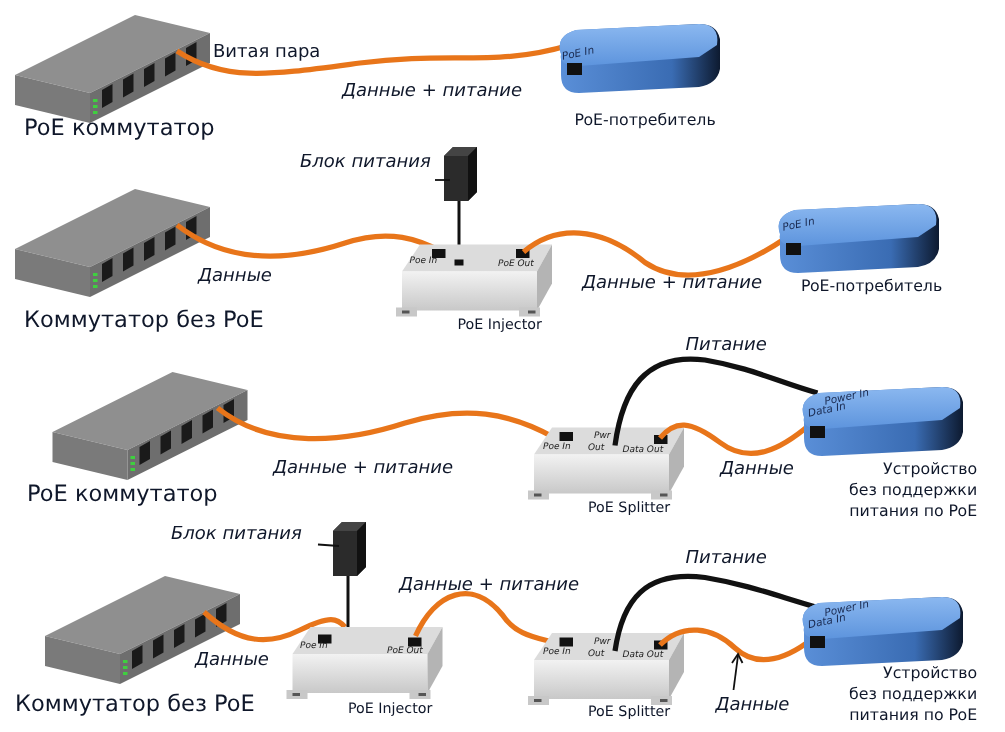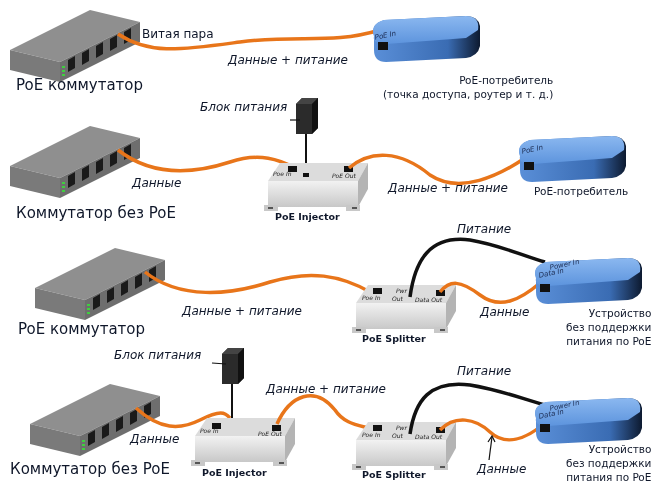--- a/index.html
+++ b/index.html
@@ -2,21 +2,21 @@
 <html><head>
 <meta charset="utf-8">
 <style>
   html, body { margin:0; padding:0; background:#ffffff; }
   body { width:670px; height:488px; position:relative; overflow:hidden; font-family:"DejaVu Sans", sans-serif; }
   svg#diagram { position:absolute; left:0; top:0; width:670px; height:488px; }
   .lbl { position:absolute; color:#0f172a; white-space:nowrap; font-family:"DejaVu Sans", sans-serif; }
   .big { font-size:15px; }
   .it  { font-size:12px; font-style:italic; }
   .sm  { font-size:10.5px; line-height:14px;text-align:right; }
-  .dev { font-size:9.5px; font-weight:bold; }
+  .dev { font-size:9.5px; font-weight:normal;margin-left:30px; }
   .port { position:absolute; font-size:6px; font-style:italic; color:#222; white-space:nowrap; }
   .portb{ position:absolute; font-size:7px; font-style:italic; color:#1a2a50; white-space:nowrap; transform:rotate(-12deg); transform-origin:left top; }
 </style>
 </head>
 <body>
 
 <svg id="diagram" viewBox="0 0 670 488">
   <defs>
     <linearGradient id="blueTop" x1="0" y1="0" x2="0" y2="1">
       <stop offset="0" stop-color="#8bb8f0"></stop>
@@ -108,21 +108,20 @@
   <polyline points="488,442 492,436 495,442" stroke="#111" stroke-width="1.2" fill="none"></polyline>
   <use href="#poebox" x="528" y="398"></use>
 </svg>
 
 <div class="lbl big" style="left:16px;top:76px;">PoE коммутатор</div>
 <div class="lbl" style="left:142px;top:27px;font-size:12px;">Витая пара</div>
 <div class="lbl it" style="left:228px;top:53px;">Данные + питание</div>
 <div class="portb" style="left:374px;top:34px;">PoE In</div>
 <div class="lbl sm" style="left:383px;top:73px;">
   <div>PoE-потребитель</div>
-  <div>(точка доступа, роутер и т. д.)</div>
 </div>
 
 <div class="lbl it" style="left:200px;top:100px;">Блок питания</div>
 <div class="lbl big" style="left:16px;top:204px;">Коммутатор без PoE</div>
 <div class="lbl it" style="left:132px;top:176px;">Данные</div>
 <div class="port" style="left:273px;top:170px;">Poe In</div>
 <div class="port" style="left:332px;top:172px;">PoE Out</div>
 <div class="lbl dev" style="left:275px;top:211px;">PoE Injector</div>
 <div class="lbl it" style="left:388px;top:181px;">Данные + питание</div>
 <div class="portb" style="left:521px;top:148px;">PoE In</div>

